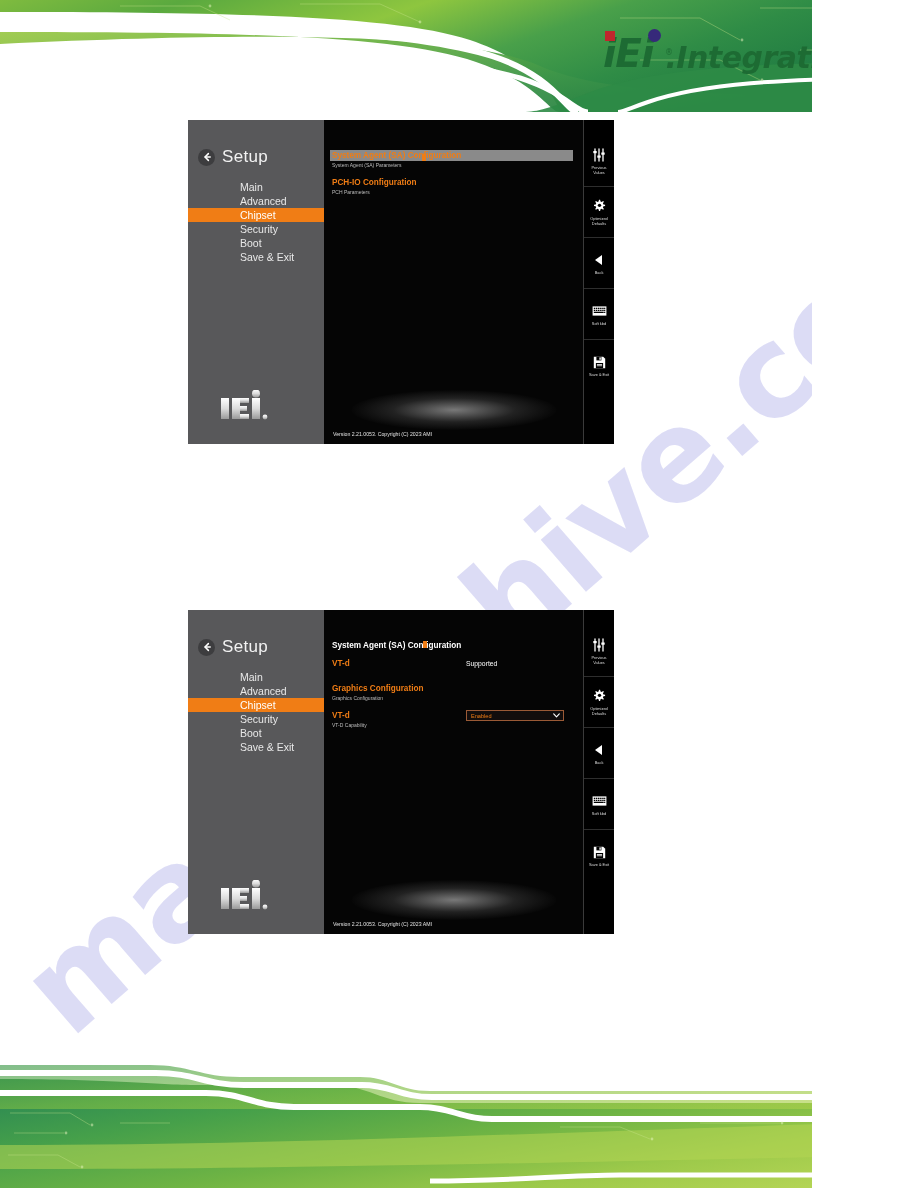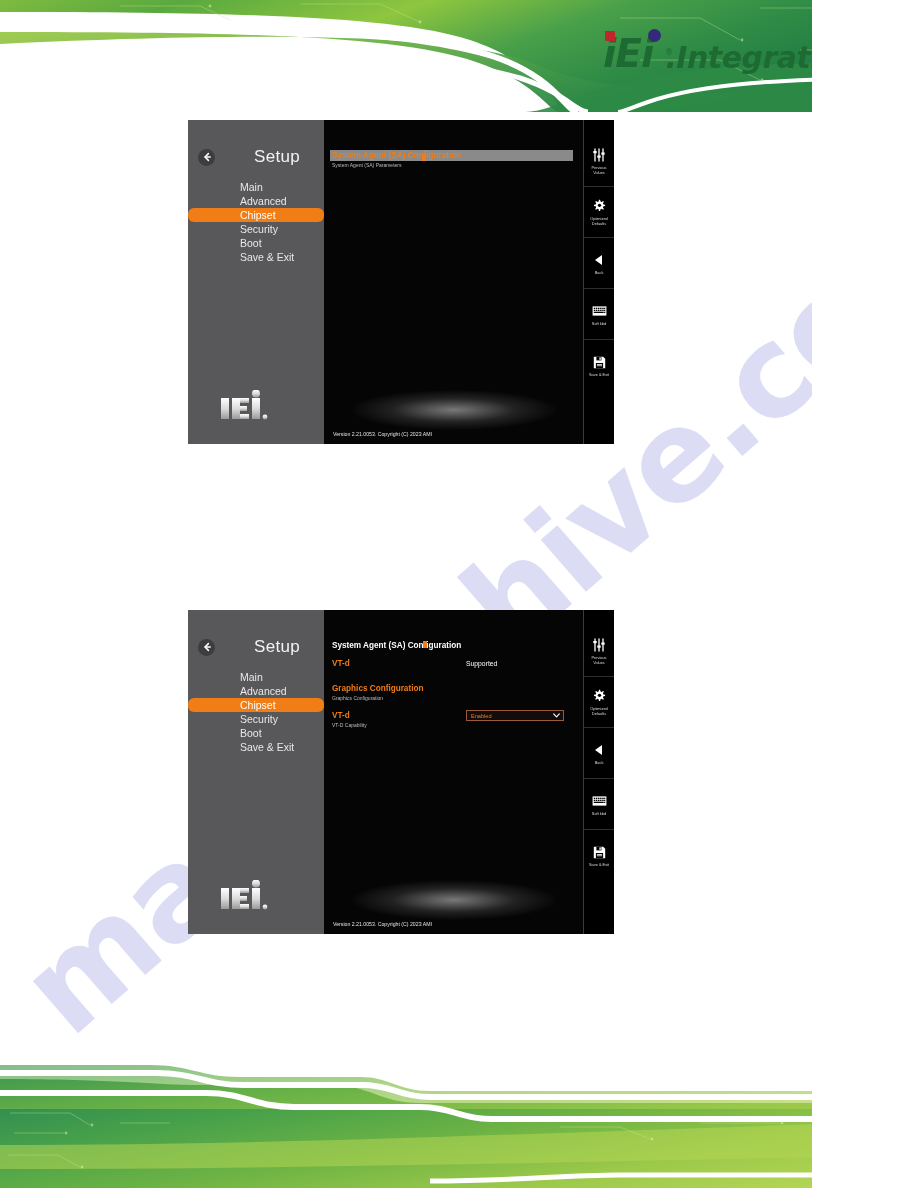--- a/index.html
+++ b/index.html
@@ -128,21 +128,20 @@
     height: 100%;
     background: #58585a;
     flex: none;
   }
   .setup-head {
     position: absolute;
     left: 10px;
     top: 27px;
     display: flex;
     align-items: center;
-    gap: 32px;
   }
   .back-circle {
     width: 17px;
     height: 17px;
     border-radius: 50%;
     background: #3d3d3f;
     display: flex;
     align-items: center;
     justify-content: center;
     flex: none;
@@ -165,21 +164,20 @@
     height: 14px;
     line-height: 14px;
     padding-left: 52px;
     font-size: 10.5px;
     color: #e8e8e8;
     white-space: nowrap;
   }
   .nav-item.active {
     background: #f07d15;
     color: #ffffff;
-    border-radius: 6px;
   }
   .bios-logo {
     position: absolute;
     left: 31px;
     bottom: 22px;
     width: 52px;
     height: 32px;
   }
 
   
@@ -432,20 +430,24 @@
       <div class="content">
 
         <div class="c-row">
           <div class="c-link sel">System Agent (SA) Configuration</div>
           <div class="cursor" style="left:90px;top:4px;"></div>
           <div class="c-desc">System Agent (SA) Parameters</div>
         </div>
 
         <div class="c-spacer"></div>
 
+        <div class="c-row">
+          <div class="c-link">PCH-IO Configuration</div>
+          <div class="c-desc">PCH Parameters</div>
+        </div>
 
       </div>
       <div class="version">Version 2.21.0053. Copyright (C) 2023 AMI</div>
     </div>
 
     <div class="bios-rail">
       <div class="rail-item">
         <span class="rail-icon">
           <svg width="14" height="14" viewBox="0 0 14 14">
             <g stroke="#ffffff" stroke-width="1.3" stroke-linecap="round">

